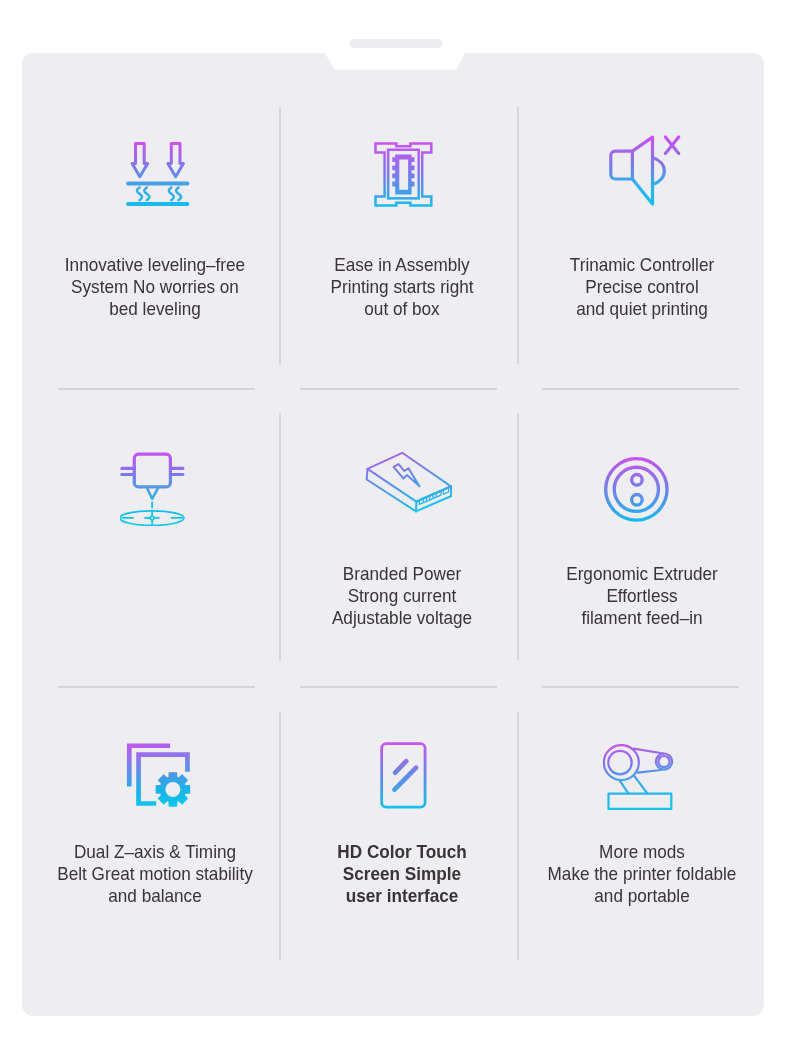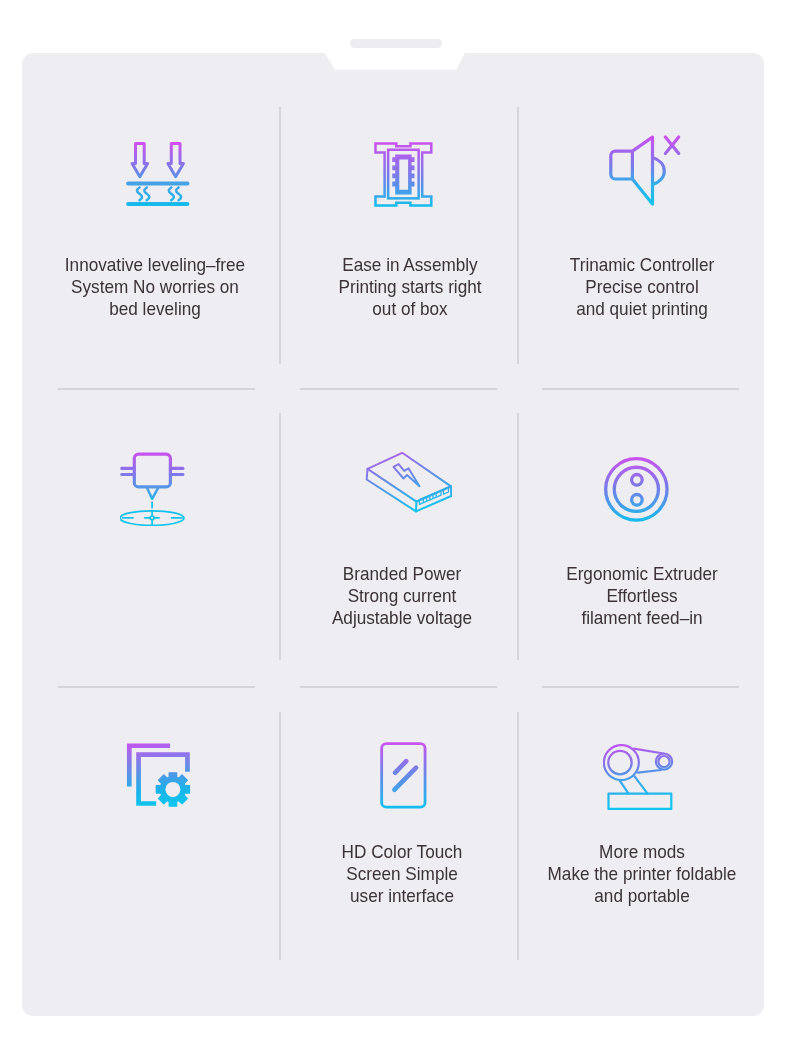--- a/index.html
+++ b/index.html
@@ -82,21 +82,21 @@
               <stop offset="1" stop-color="#14bdec"></stop>
             </linearGradient>
           </defs>
 <g fill="none" stroke="url(#gb)" stroke-width="2.5">
 <path d="M1.5 1.5 H22.3 V4.3 H36.4 V1.5 H57.3 V10.6 H48.2 V54.4 H57.3 V63.5 H36.4 V60.7 H22.3 V63.5 H1.5 V54.4 H10.6 V10.6 H1.5 Z"></path>
 <rect x="14.15" y="7.75" width="30.5" height="48.6"></rect>
           </g>
 <path fill="url(#gb)" fill-rule="evenodd" d="M21.2 12.5 H37.6 V15.3 H40.5 V20.1 H37.6 V23.4 H40.5 V28.2 H37.6 V31.5 H40.5 V36.3 H37.6 V39.6 H40.5 V44.4 H37.6 V52.5 H21.2 V44.4 H18.3 V39.6 H21.2 V36.3 H18.3 V31.5 H21.2 V28.2 H18.3 V23.4 H21.2 V20.1 H18.3 V15.3 H21.2 Z M25.3 17.5 H34.1 V47.8 H25.3 Z"></path>
         </svg>
     </div>
-    <div class="caption" style="left:238px;top:201.1px;width:300px;">
+    <div class="caption" style="left:230px;top:201.1px;width:300px;">
       <div>Ease in Assembly</div>
       <div>Printing starts right</div>
       <div>out of box</div>
     </div>
     <div class="iconwrap" style="left:585.1px;top:81.3px;">
       <svg width="74" height="73" viewBox="0 0 74 73">
 <defs>
             <linearGradient id="gc" gradientUnits="userSpaceOnUse" x1="0" y1="1" x2="0" y2="70">
               <stop offset="0" stop-color="#cf4ef0"></stop>
               <stop offset="0.44" stop-color="#7b7ae8"></stop>
@@ -207,39 +207,44 @@
 <path d="M3.3 45.5 V4.75 H44.1"></path>
             <path d="M61.45 30.8 V13.65 H12.55 V62.5 H30.2"></path>
           </g>
 <mask id="gm">
             <rect width="66" height="67" fill="white"></rect>
             <circle cx="46.90" cy="48.40" r="7.50" fill="black"></circle>
           </mask>
           <path mask="url(#gm)" fill="url(#gg)" stroke="url(#gg)" stroke-width="1.3" stroke-linejoin="round" d="M43.11 36.38 L43.22 31.80 L50.58 31.80 L50.69 36.38 L52.72 37.22 L56.03 34.06 L61.24 39.27 L58.08 42.58 L58.92 44.61 L63.50 44.72 L63.50 52.08 L58.92 52.19 L58.08 54.22 L61.24 57.53 L56.03 62.74 L52.72 59.58 L50.69 60.42 L50.58 65.00 L43.22 65.00 L43.11 60.42 L41.08 59.58 L37.77 62.74 L32.56 57.53 L35.72 54.22 L34.88 52.19 L30.30 52.08 L30.30 44.72 L34.88 44.61 L35.72 42.58 L32.56 39.27 L37.77 34.06 L41.08 37.22 Z"></path>
         </svg>
     </div>
+    <div class="caption" style="left:-16.7px;top:788.3px;width:300px;">
+      <div>Dual Z–axis &amp; Timing</div>
+      <div>Belt Great motion stability</div>
+      <div>and balance</div>
+    </div>
     <div class="iconwrap" style="left:357.5px;top:689.3px;">
       <svg width="47" height="67" viewBox="0 0 47 67">
 <defs>
             <linearGradient id="gh" gradientUnits="userSpaceOnUse" x1="0" y1="0" x2="0" y2="67">
               <stop offset="0" stop-color="#cd51f0"></stop>
               <stop offset="0.45" stop-color="#6f83e7"></stop>
               <stop offset="1" stop-color="#12c1ed"></stop>
             </linearGradient>
           </defs>
 <g fill="none" stroke="url(#gh)" stroke-width="2.8" stroke-linecap="round" stroke-linejoin="round">
 <rect x="1.65" y="1.65" width="43.4" height="63.5" rx="4.6"></rect>
           </g>
 <g fill="none" stroke="url(#gh)" stroke-width="4.7" stroke-linecap="round">
 <path d="M15.2 30.7 L26.2 19.2"></path>
             <path d="M14.5 47.7 L36.1 25.7"></path>
           </g>
         </svg>
     </div>
-    <div class="caption" style="left:230px;top:788.3px;width:300px;">
+    <div class="caption" style="left:230px;top:788.3px;width:300px;font-weight:bold;">
       <div>HD Color Touch</div>
       <div>Screen Simple</div>
       <div>user interface</div>
     </div>
     <div class="iconwrap" style="left:581px;top:690.6px;">
       <svg width="71" height="66" viewBox="0 0 71 66">
 <defs>
             <linearGradient id="gi" gradientUnits="userSpaceOnUse" x1="6" y1="0" x2="13" y2="66">
               <stop offset="0" stop-color="#c453f0"></stop>
               <stop offset="0.35" stop-color="#7b7ae8"></stop>

